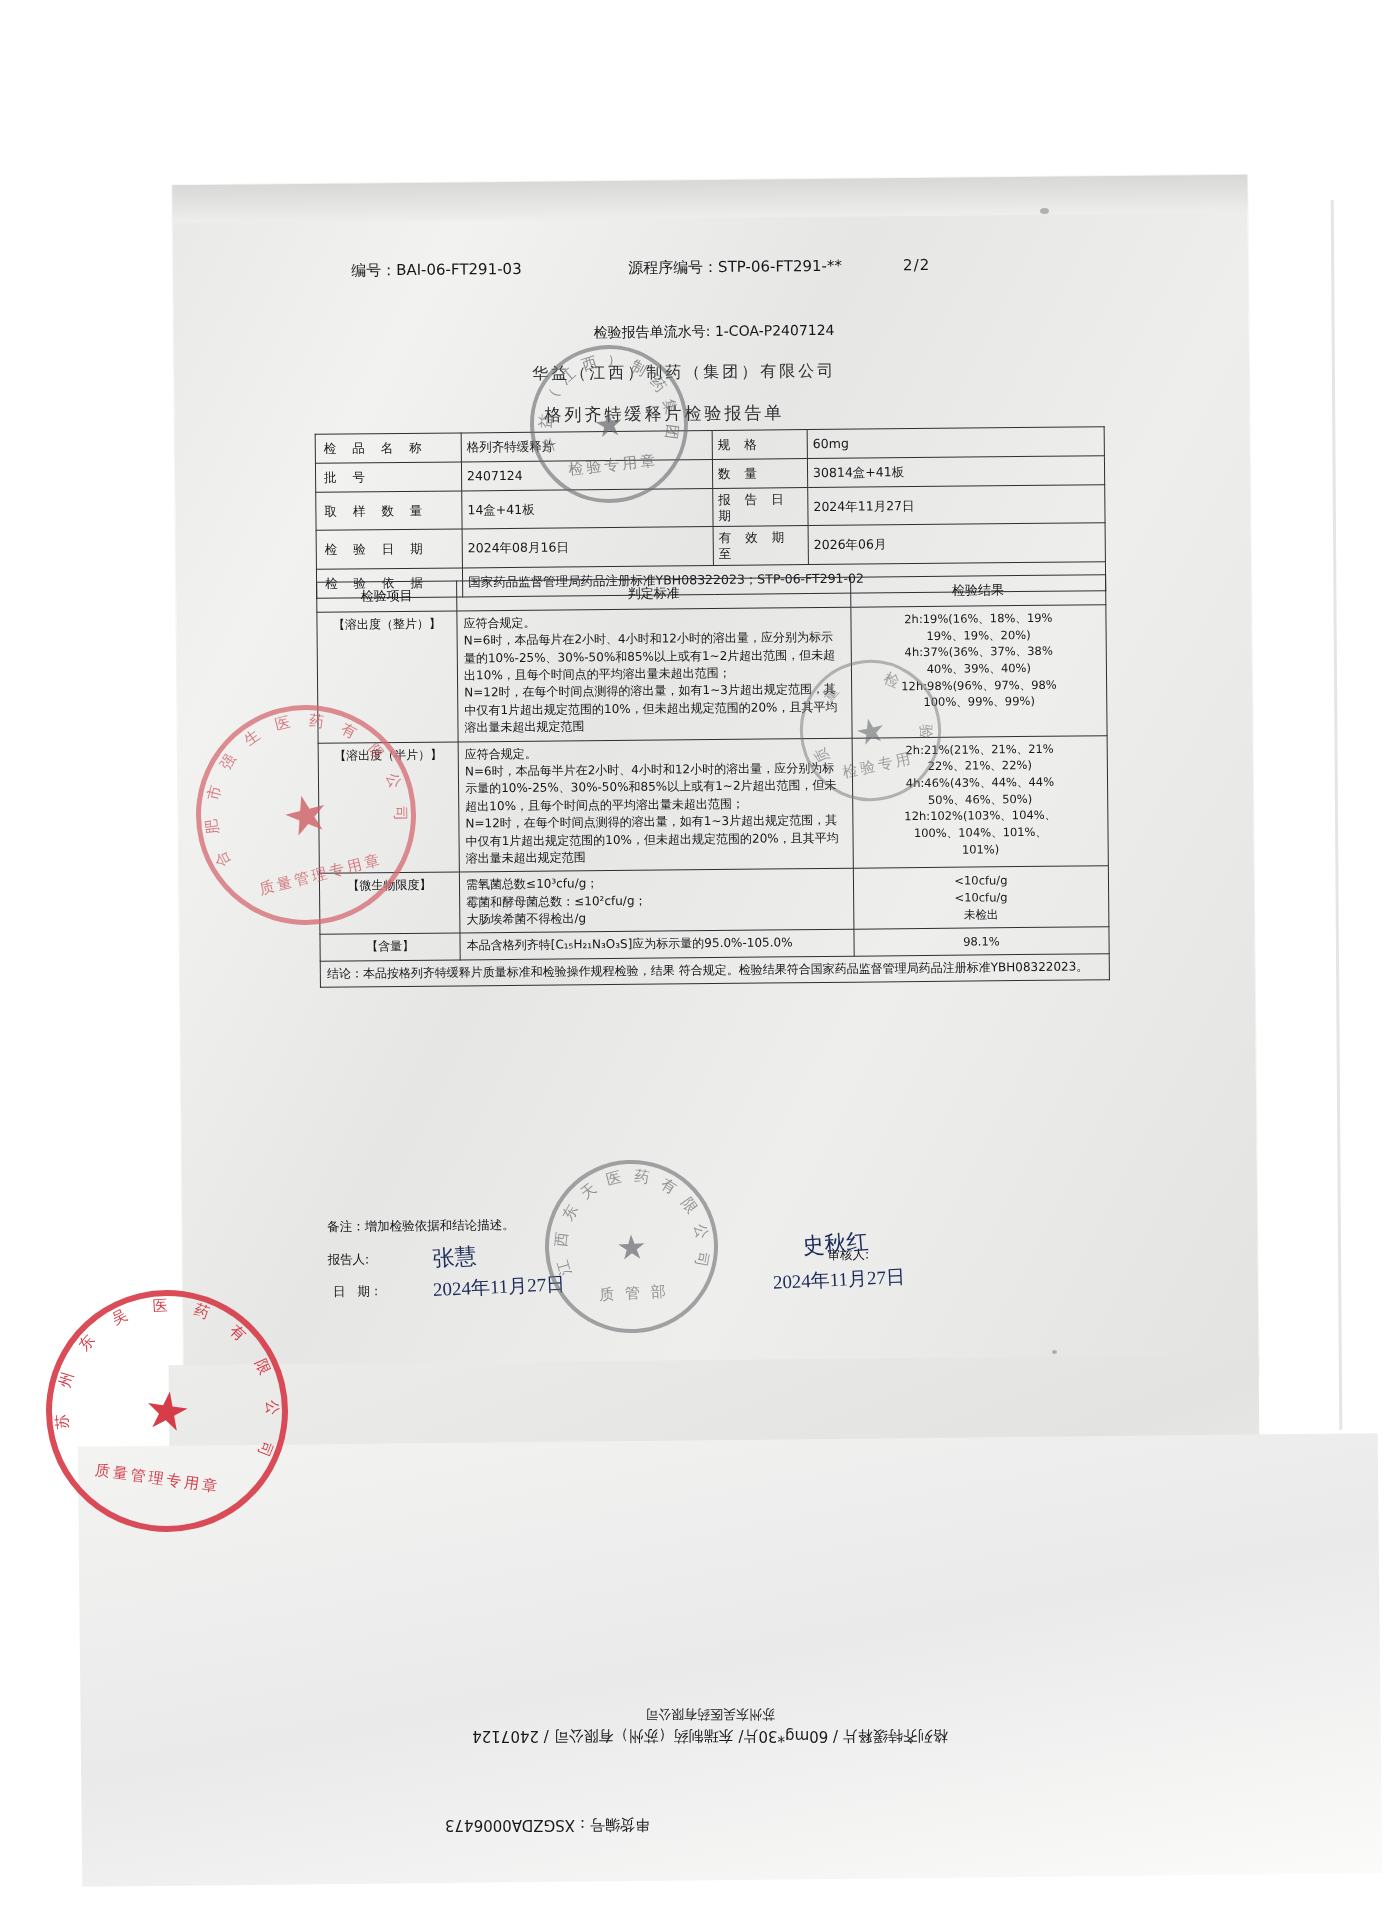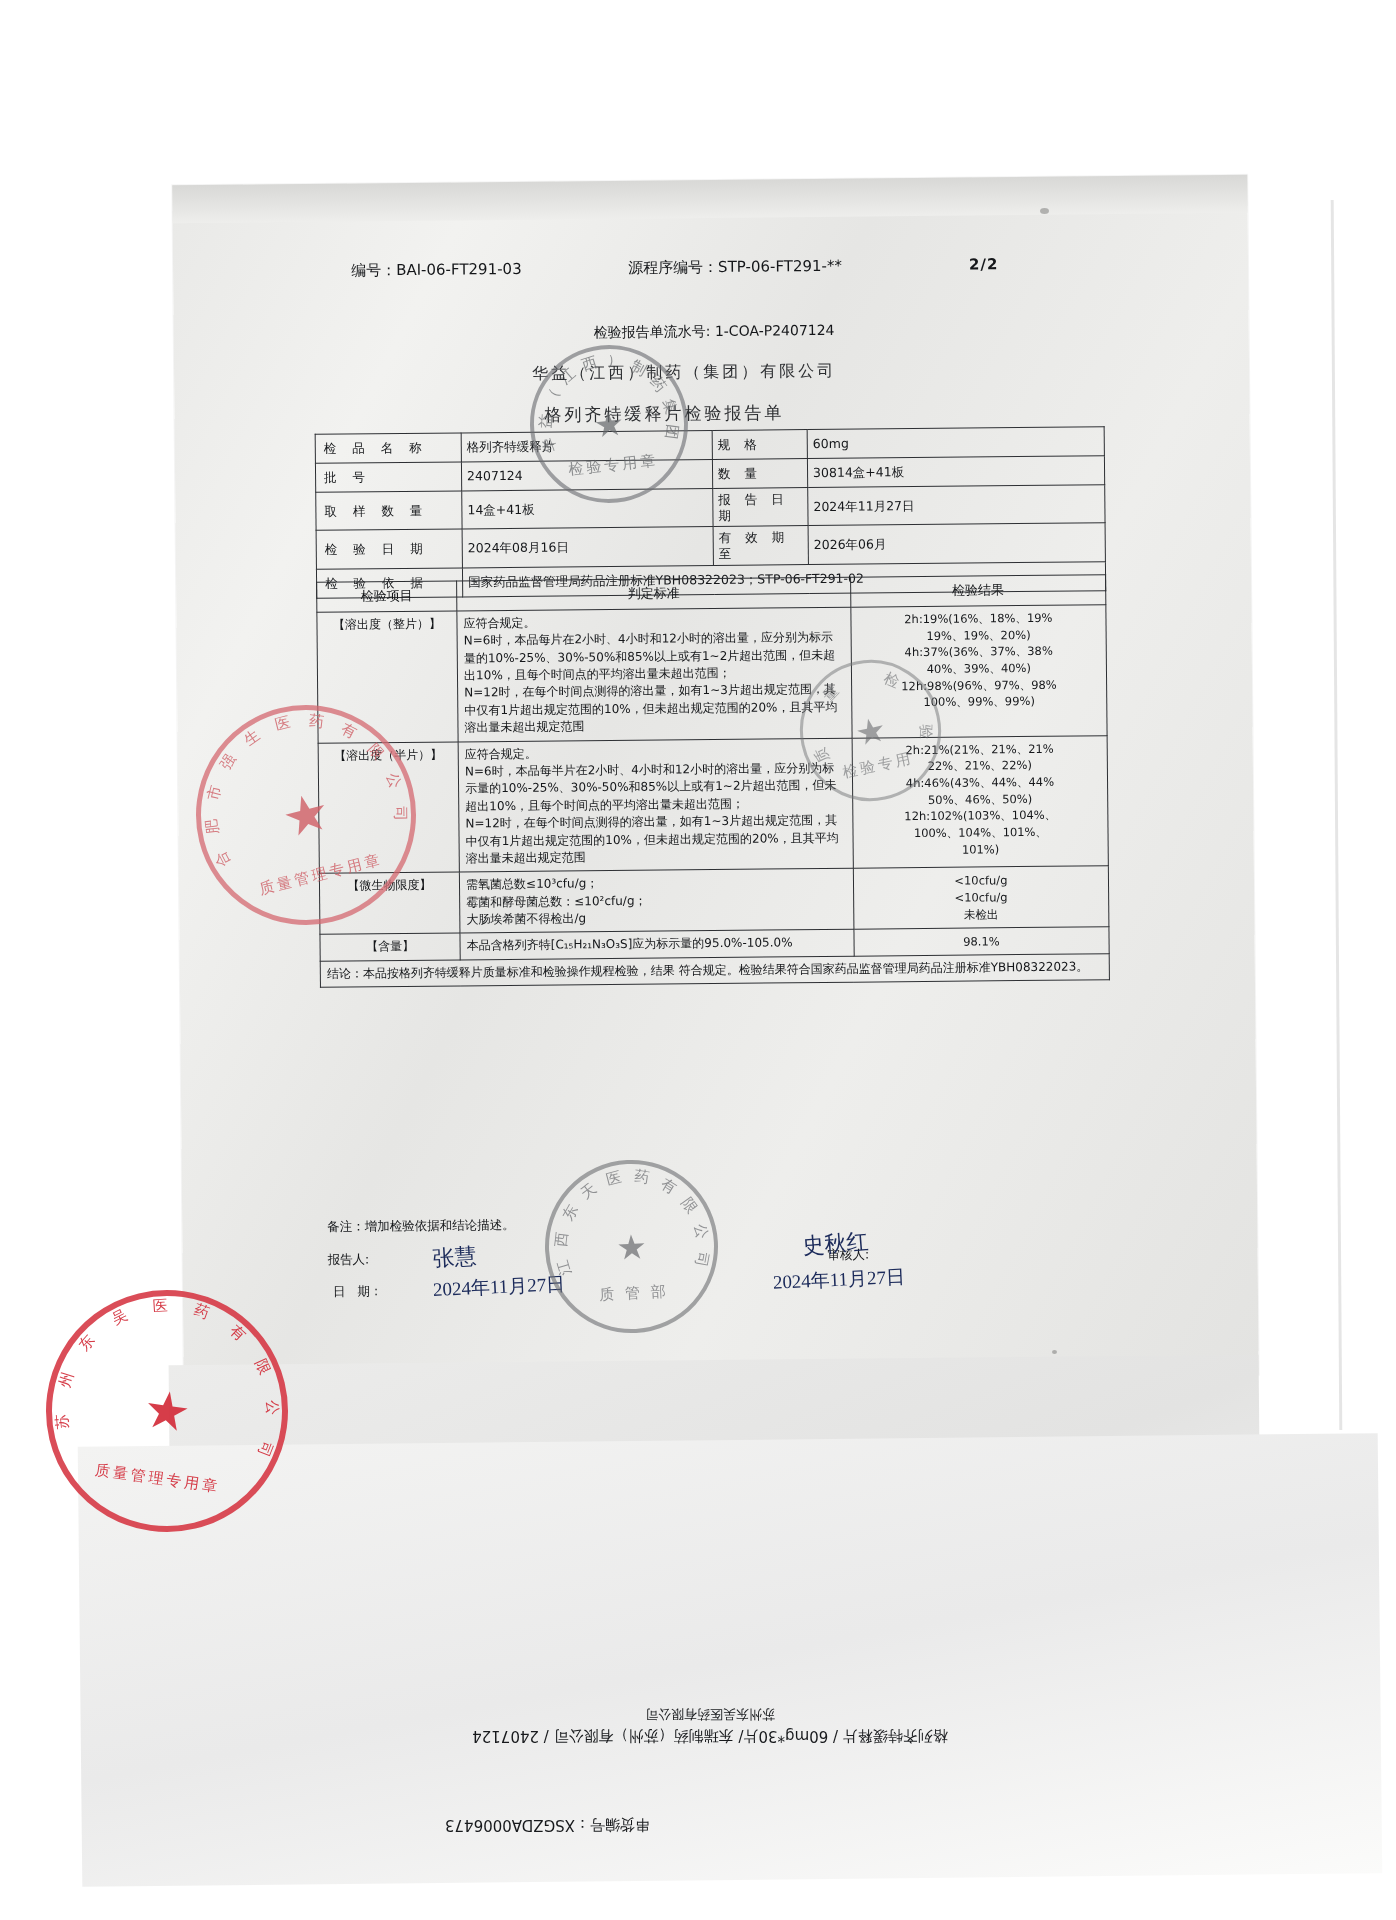--- a/index.html
+++ b/index.html
@@ -36,21 +36,21 @@
   
   .doc{
     position:absolute;left:178px;top:180px;width:1075px;height:1200px;
     transform:rotate(-0.55deg);
     color:#15171a;
     font-size:13px;
   }
   .hdrrow{position:absolute;top:78px;left:0;width:100%;font-size:15px;}
   .hdrrow .a{position:absolute;left:178px;}
   .hdrrow .b{position:absolute;left:455px;}
-  .hdrrow .c{position:absolute;left:796px;letter-spacing:1px;font-weight:bold;}
+  .hdrrow .c{position:absolute;left:730px;letter-spacing:1px;}
   .flow{position:absolute;top:143px;left:420px;font-size:14px;}
   .company{position:absolute;top:182px;left:358px;font-size:16px;letter-spacing:3px;color:#2b2d30;}
   .title{position:absolute;top:222px;left:370px;font-size:17px;letter-spacing:3px;color:#2b2d30;}
 
   table.main{
     position:absolute;top:250px;left:140px;width:790px;
     border-collapse:collapse;
     font-size:12.5px;
   }
   table.main td{

